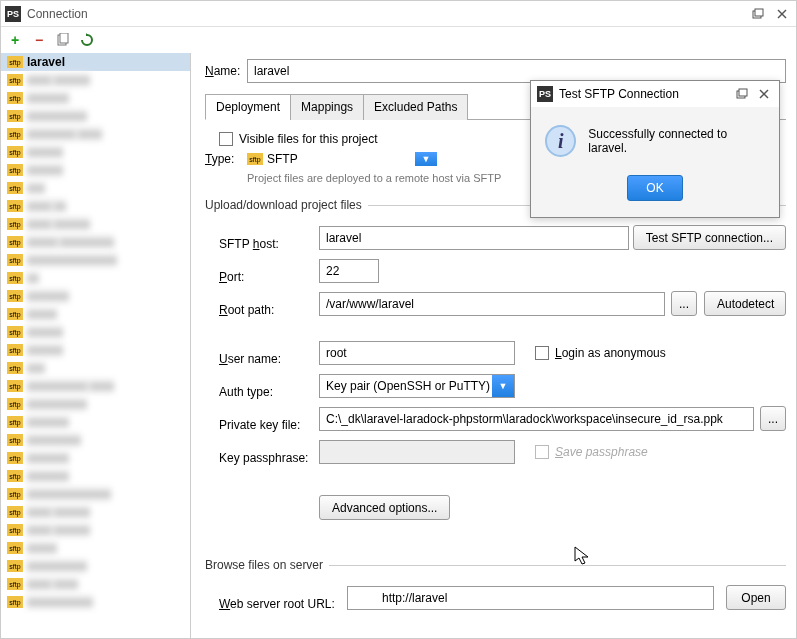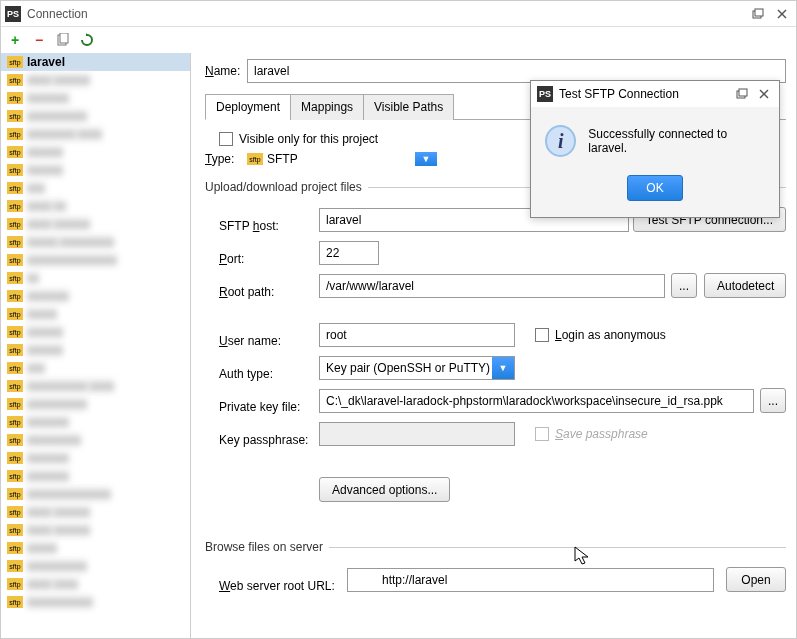--- a/index.html
+++ b/index.html
@@ -217,36 +217,37 @@
 
     <div class="main">
       <div class="row">
         <span class="lbl"><span style="text-decoration:underline">N</span>ame:</span>
         <input type="text" class="wide-input" value="laravel" style="">
       </div>
 
       <div class="tabs">
         <div class="tab active">Deployment</div>
         <div class="tab">Mappings</div>
-        <div class="tab">Visible Paths</div>
+        <div class="tab">Excluded Paths</div>
       </div>
 
       <div class="form-row" style="margin-top:12px">
         <span class="checkbox"></span>
-        <span>Visible only for this project</span>
+        <span>Visible files for this project</span>
       </div>
 
       <div class="row" style="margin-left:0">
         <span class="lbl"><span style="text-decoration:underline">T</span>ype:</span>
         <div class="select" style="width:190px">
           <span class="small-icon">sftp</span>
           <span>SFTP</span>
           <span class="arrow">▼</span>
         </div>
       </div>
+      <div class="hint">Project files are deployed to a remote host via SFTP</div>
 
       <fieldset>
         <legend>Upload/download project files</legend>
 
         <div class="form-row">
           <span class="flbl">SFTP <span style="text-decoration:underline">h</span>ost:</span>
           <input type="text" style="width: 310px;" value="laravel">
           <span style="flex:1"></span>
           <button class="btn">Test SFTP connection...</button>
         </div>

